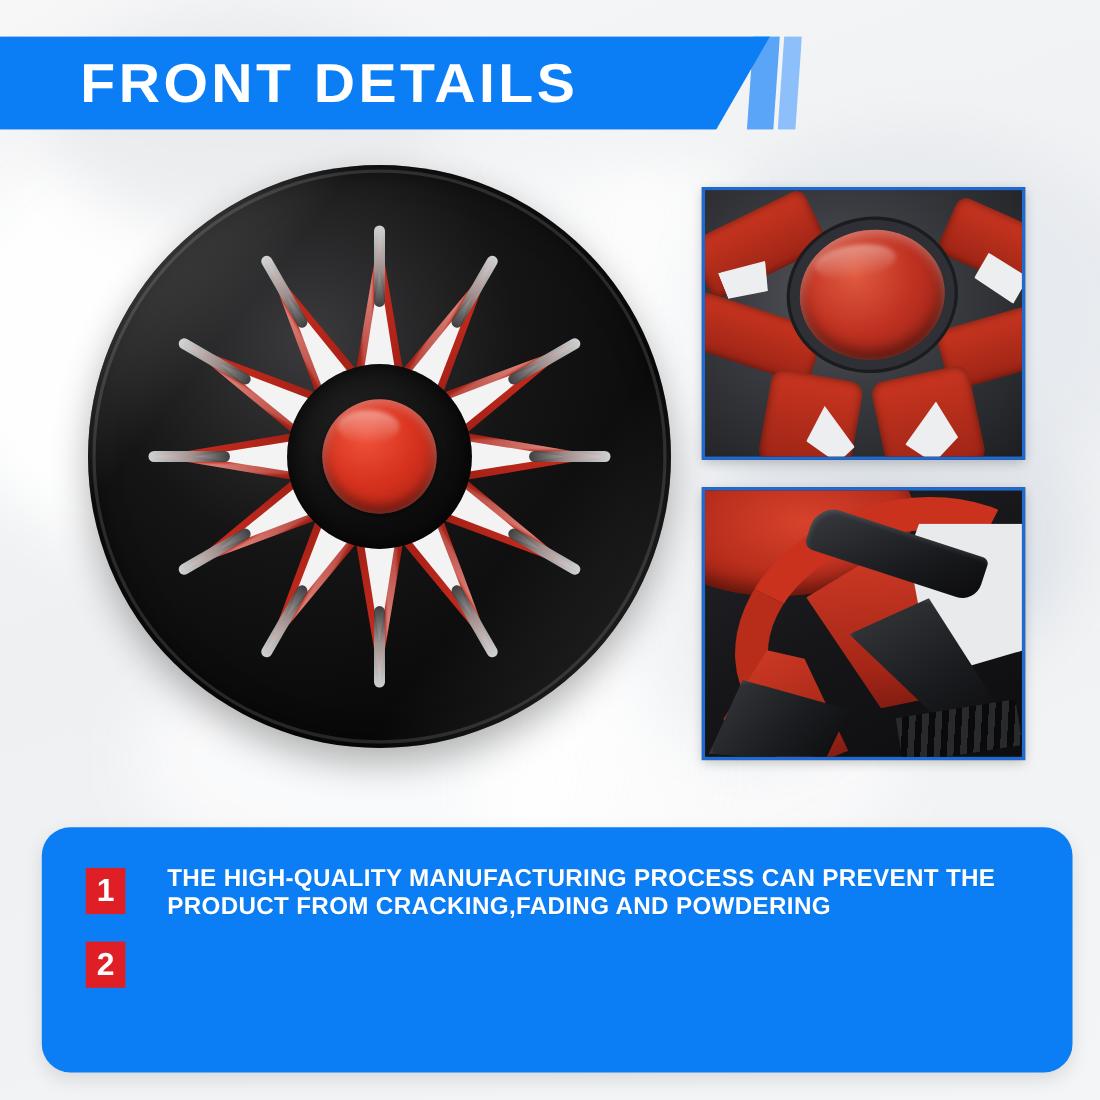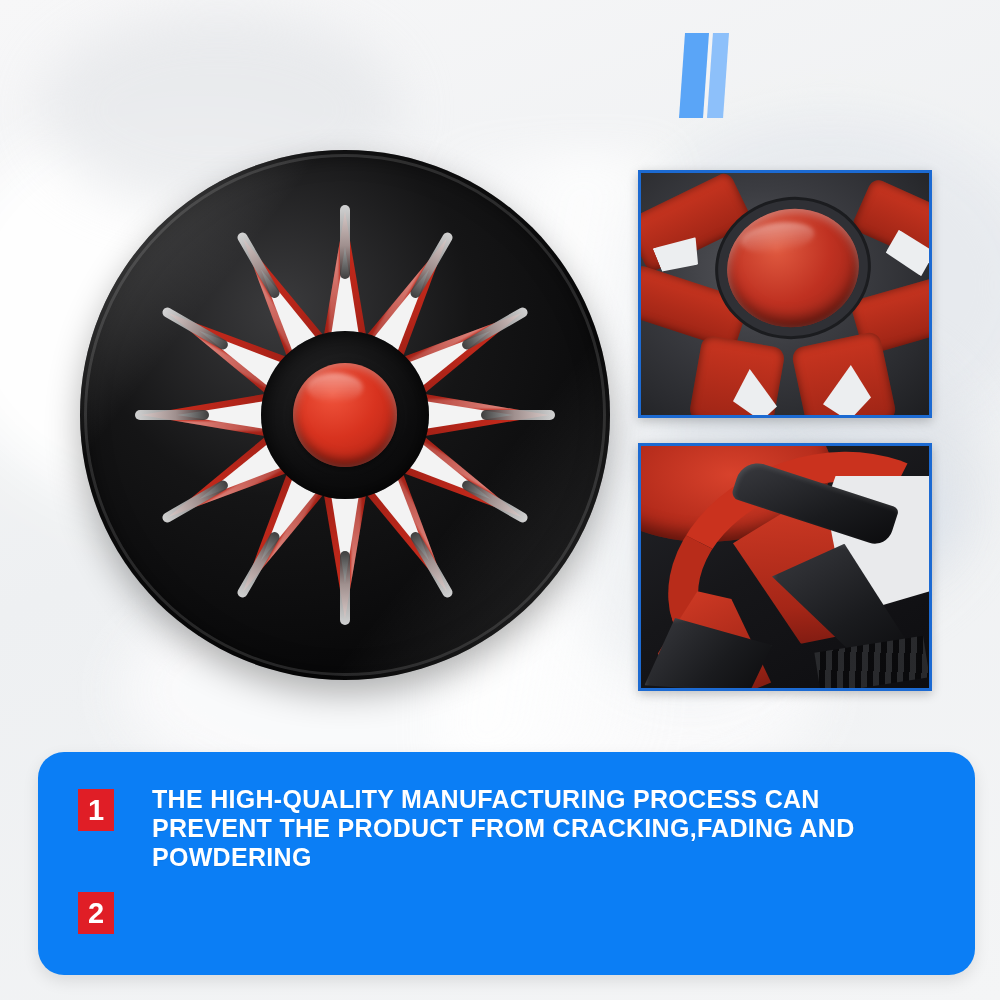--- a/index.html
+++ b/index.html
@@ -309,21 +309,21 @@
     display: flex;
     align-items: center;
     justify-content: center;
     line-height: 1;
     font-family: "Liberation Sans Narrow", "Liberation Sans", sans-serif;
     margin-top: 4px;
   }
   .feature-text {
     margin-left: 38px;
     color: #ffffff;
-    font-size: 25px;
+    font-size: 22px;
     font-weight: 700;
     line-height: 1.16;
     letter-spacing: .3px;
     font-family: "Liberation Sans Narrow", "Liberation Sans", sans-serif;
     max-width: 770px;
     text-shadow: 0 1px 1px rgba(0,0,0,.07);
   }
 </style>
 </head>
 <body>
@@ -338,20 +338,23 @@
     <div class="blob blob-d"></div>
     <div class="blob blob-e"></div>
     <div class="blob blob-h"></div>
     <div class="blob blob-f"></div>
     <div class="blob-sheen"></div>
   </div>
 
   <div class="banner-wrap">
     <div class="banner-stripe stripe-2"></div>
     <div class="banner-stripe stripe-1"></div>
+    <div class="banner-main">
+      <div class="banner-title">FRONT DETAILS</div>
+    </div>
   </div>
 
   <div class="hero">
     <div class="wheel">
       <div class="spoke-layer">
         <div class="spoke" style="transform:rotate(0deg)">
           <div class="spoke-red"></div>
           <div class="spoke-window"></div>
           <div class="spoke-fin"></div>
         </div>

